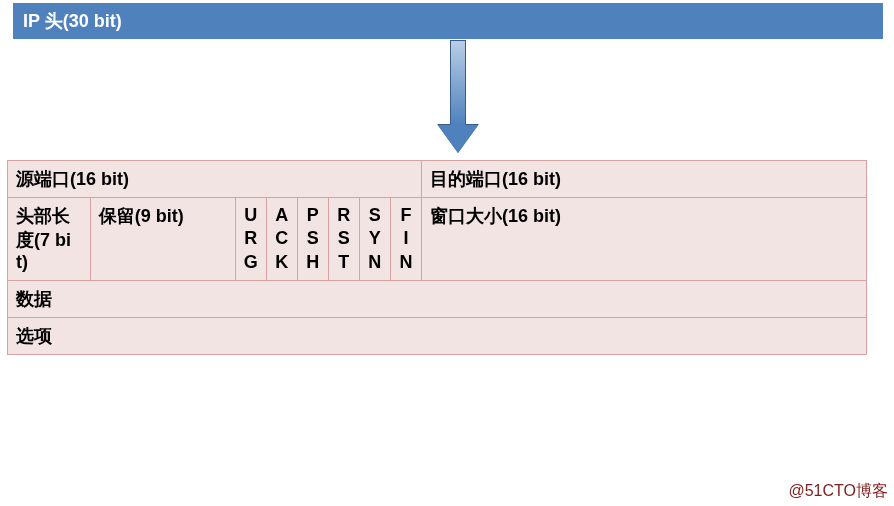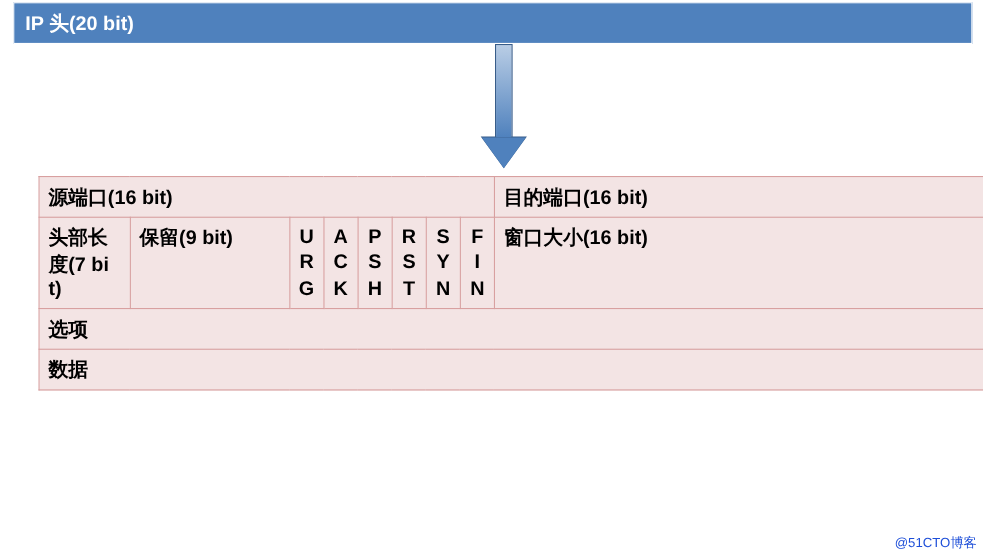--- a/index.html
+++ b/index.html
@@ -68,50 +68,50 @@
     width: 0;
     height: 0;
     border-left: 21px solid transparent;
     border-right: 21px solid transparent;
     border-top: 29px solid #385d8a;
     z-index: -1;
   }
   table.tcp {
     border-collapse: collapse;
     width: 860px;
-    margin-left: 35px;
+    margin-left: 7px;
     table-layout: fixed;
   }
   table.tcp td {
     border: 1px solid #d8a0a0;
     background: #f3e4e4;
     padding: 6px 8px;
     font-weight: bold;
     vertical-align: top;
     word-break: break-all;
   }
   table.tcp td.flag {
     text-align: center;
     padding: 6px 2px;
     line-height: 1.3;
     font-weight: bold;
   }
   .watermark {
     position: absolute;
     right: 6px;
     bottom: 4px;
-    font-size: 12px;
-    color: #1d4ed8;
+    font-size: 16px;
+    color: #7f1d1d;
   }
 </style>
 </head>
 <body>
 
 <div class="packet-row">
-  <div class="packet-cell">IP 头(20 bit)</div>
+  <div class="packet-cell">IP 头(30 bit)</div>
 </div>
 
 <div class="arrow-wrap">
   <div class="arrow">
     <div class="arrow-shaft"></div>
     <div class="arrow-head"></div>
   </div>
 </div>
 
 <table class="tcp">
@@ -136,21 +136,21 @@
     <td>保留(9 bit)</td>
     <td class="flag">U<br>R<br>G</td>
     <td class="flag">A<br>C<br>K</td>
     <td class="flag">P<br>S<br>H</td>
     <td class="flag">R<br>S<br>T</td>
     <td class="flag">S<br>Y<br>N</td>
     <td class="flag">F<br>I<br>N</td>
     <td>窗口大小(16 bit)</td>
   </tr>
   <tr>
-    <td colspan="9">选项</td>
+    <td colspan="9">数据</td>
   </tr>
   <tr>
-    <td colspan="9">数据</td>
+    <td colspan="9">选项</td>
   </tr>
 </tbody>
   </table>
 
 <div class="watermark">@51CTO博客</div>
 
 </body></html>

